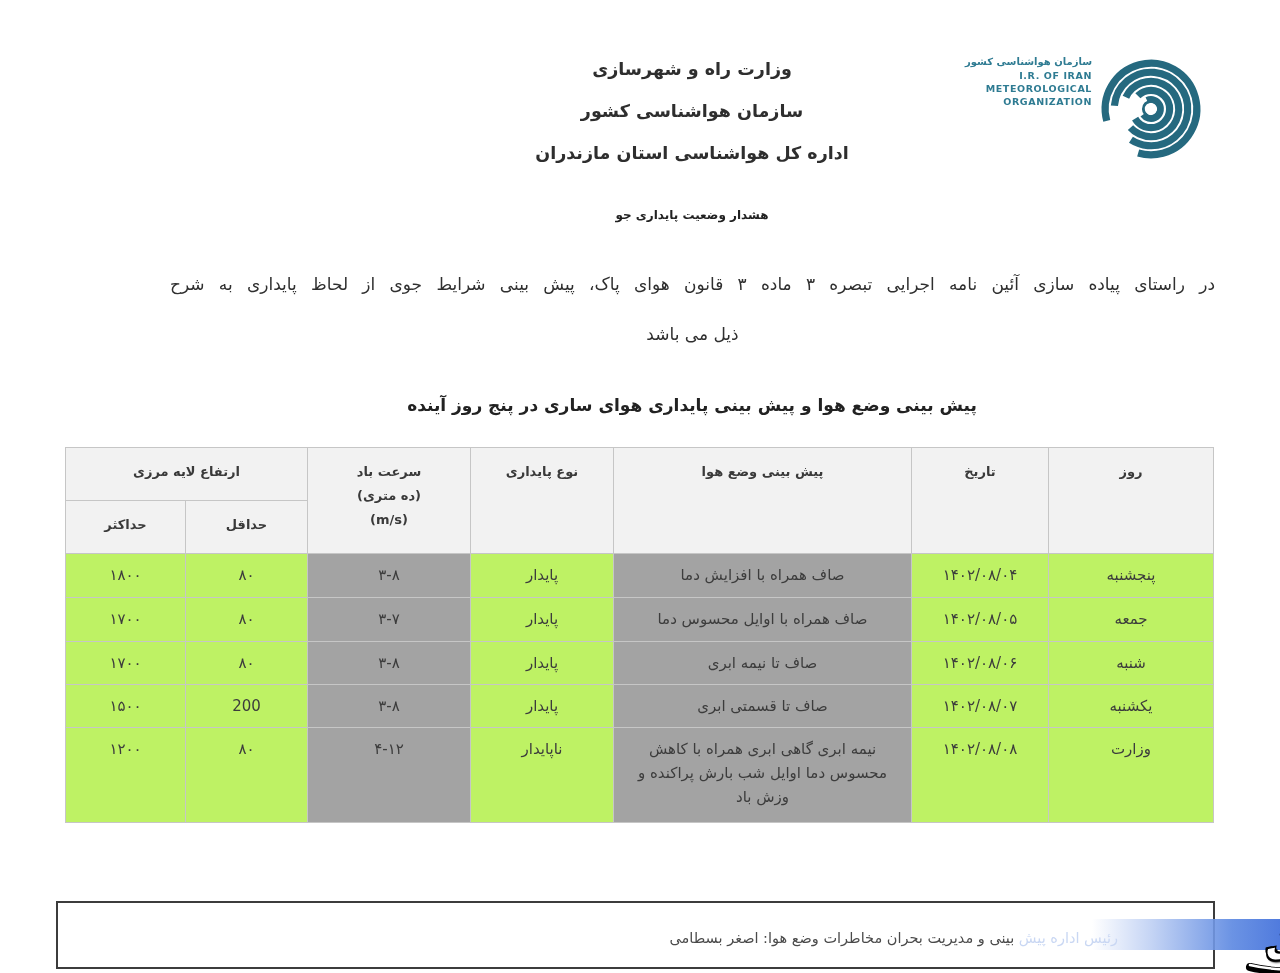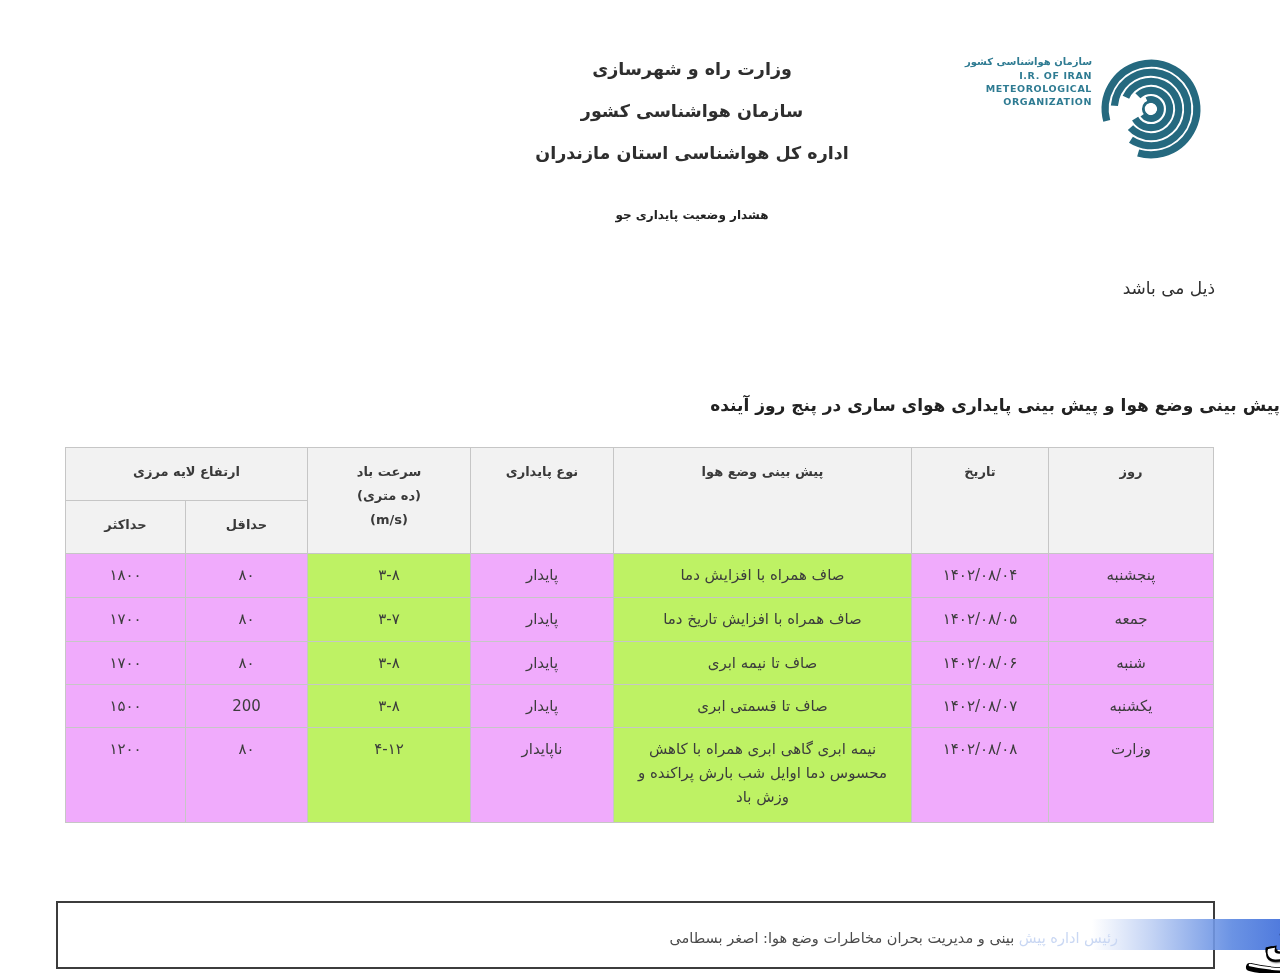--- a/index.html
+++ b/index.html
@@ -18,33 +18,33 @@
              font-size:9.5px;font-weight:bold;letter-spacing:.6px;color:#2e7b92;}
   .logo-text .fa{font-size:10px;letter-spacing:0;line-height:14px;}
 
   
   .doc-title{position:absolute;top:208px;left:0;right:0;text-align:center;
              font-size:12px;font-weight:bold;color:#222;}
 
   
   .intro{position:absolute;top:266px;right:65px;left:66px;font-size:17px;color:#2f2f2f;}
   .intro .l1{text-align:right;text-align-last:justify;line-height:36px;}
-  .intro .l2{text-align:right;line-height:36px;margin-top:4px;}
-
-  
-  .tbl-title{position:absolute;top:395px;left:0;right:0;text-align:right;
+  .intro .l2{text-align:center;line-height:36px;margin-top:14px;}
+
+  
+  .tbl-title{position:absolute;top:395px;left:0;right:0;text-align:center;
              font-size:17px;font-weight:bold;color:#222;}
   .tbl-wrap{position:absolute;top:447px;right:66px;}
   table.forecast{border-collapse:collapse;table-layout:fixed;width:1148px;direction:rtl;}
   table.forecast th,table.forecast td{border:1px solid #c6c6c6;vertical-align:top;
       padding:9px 6px 4px 6px;text-align:center;}
   table.forecast th{background:#f2f2f2;font-size:13px;font-weight:bold;color:#3a3a3a;
       padding-top:12px;line-height:24px;}
-  table.forecast td{font-size:15px;color:#3c3c3c;background:#f0abfc;line-height:24px;}
-  table.forecast td.c-wind,table.forecast td.c-weather{background:#bef264;}
+  table.forecast td{font-size:15px;color:#3c3c3c;background:#bef264;line-height:24px;}
+  table.forecast td.c-wind,table.forecast td.c-weather{background:#a3a3a3;}
   .ltr{direction:ltr;unicode-bidi:isolate;}
 
   
   .footer-box{position:absolute;top:901px;right:65px;width:1159px;height:68px;
               border:2px solid #3c3c3c;background:#fff;box-sizing:border-box;}
   .band{position:absolute;top:919px;left:988px;width:292px;height:31px;z-index:2;
         background:linear-gradient(to right,rgba(150,178,236,0) 0%,
                    rgba(150,178,236,.55) 20%,#6b93e4 48%,#3a67d8 78%,#2f58d0 100%);}
   .signature{position:absolute;top:928px;left:0;right:162px;z-index:3;
              text-align:right;font-size:14.5px;line-height:20px;color:#4a4a4a;}
@@ -90,20 +90,21 @@
         <path d="M58,58 a8,8 0 0 1 8,8" stroke-width="3" transform="rotate(90 58 66)"></path>
         <path d="M58,58 a8,8 0 0 1 8,8" stroke-width="3" transform="rotate(180 58 66)"></path>
         <path d="M58,58 a8,8 0 0 1 8,8" stroke-width="3" transform="rotate(270 58 66)"></path>
       </g>
     </svg>
   </div>
 
   <div class="doc-title">هشدار وضعیت پایداری جو</div>
 
   <div class="intro">
+    <div class="l1">در راستای پیاده سازی آئین نامه اجرایی تبصره ۳ ماده ۳ قانون هوای پاک، پیش بینی شرایط جوی از لحاظ پایداری به شرح</div>
     <div class="l2">ذیل می باشد</div>
   </div>
 
   <div class="tbl-title">پیش بینی وضع هوا و پیش بینی پایداری هوای ساری در پنج روز آینده</div>
 
   <div class="tbl-wrap">
     <table class="forecast">
       <colgroup>
         <col style="width:165px">
           <col style="width:137px">
@@ -137,21 +138,21 @@
           <td>۱۴۰۲/۰۸/۰۴</td>
           <td class="c-weather">صاف همراه با افزایش دما</td>
           <td>پایدار</td>
           <td class="c-wind ltr">۳-۸</td>
           <td>۸۰</td>
           <td>۱۸۰۰</td>
         </tr>
         <tr style="height:44px">
           <td>جمعه</td>
           <td>۱۴۰۲/۰۸/۰۵</td>
-          <td class="c-weather">صاف همراه با افزایش تاریخ دما</td>
+          <td class="c-weather">صاف همراه با اوایل محسوس دما</td>
           <td>پایدار</td>
           <td class="c-wind ltr">۳-۷</td>
           <td>۸۰</td>
           <td>۱۷۰۰</td>
         </tr>
         <tr style="height:43px">
           <td>شنبه</td>
           <td>۱۴۰۲/۰۸/۰۶</td>
           <td class="c-weather">صاف تا نیمه ابری</td>
           <td>پایدار</td>

